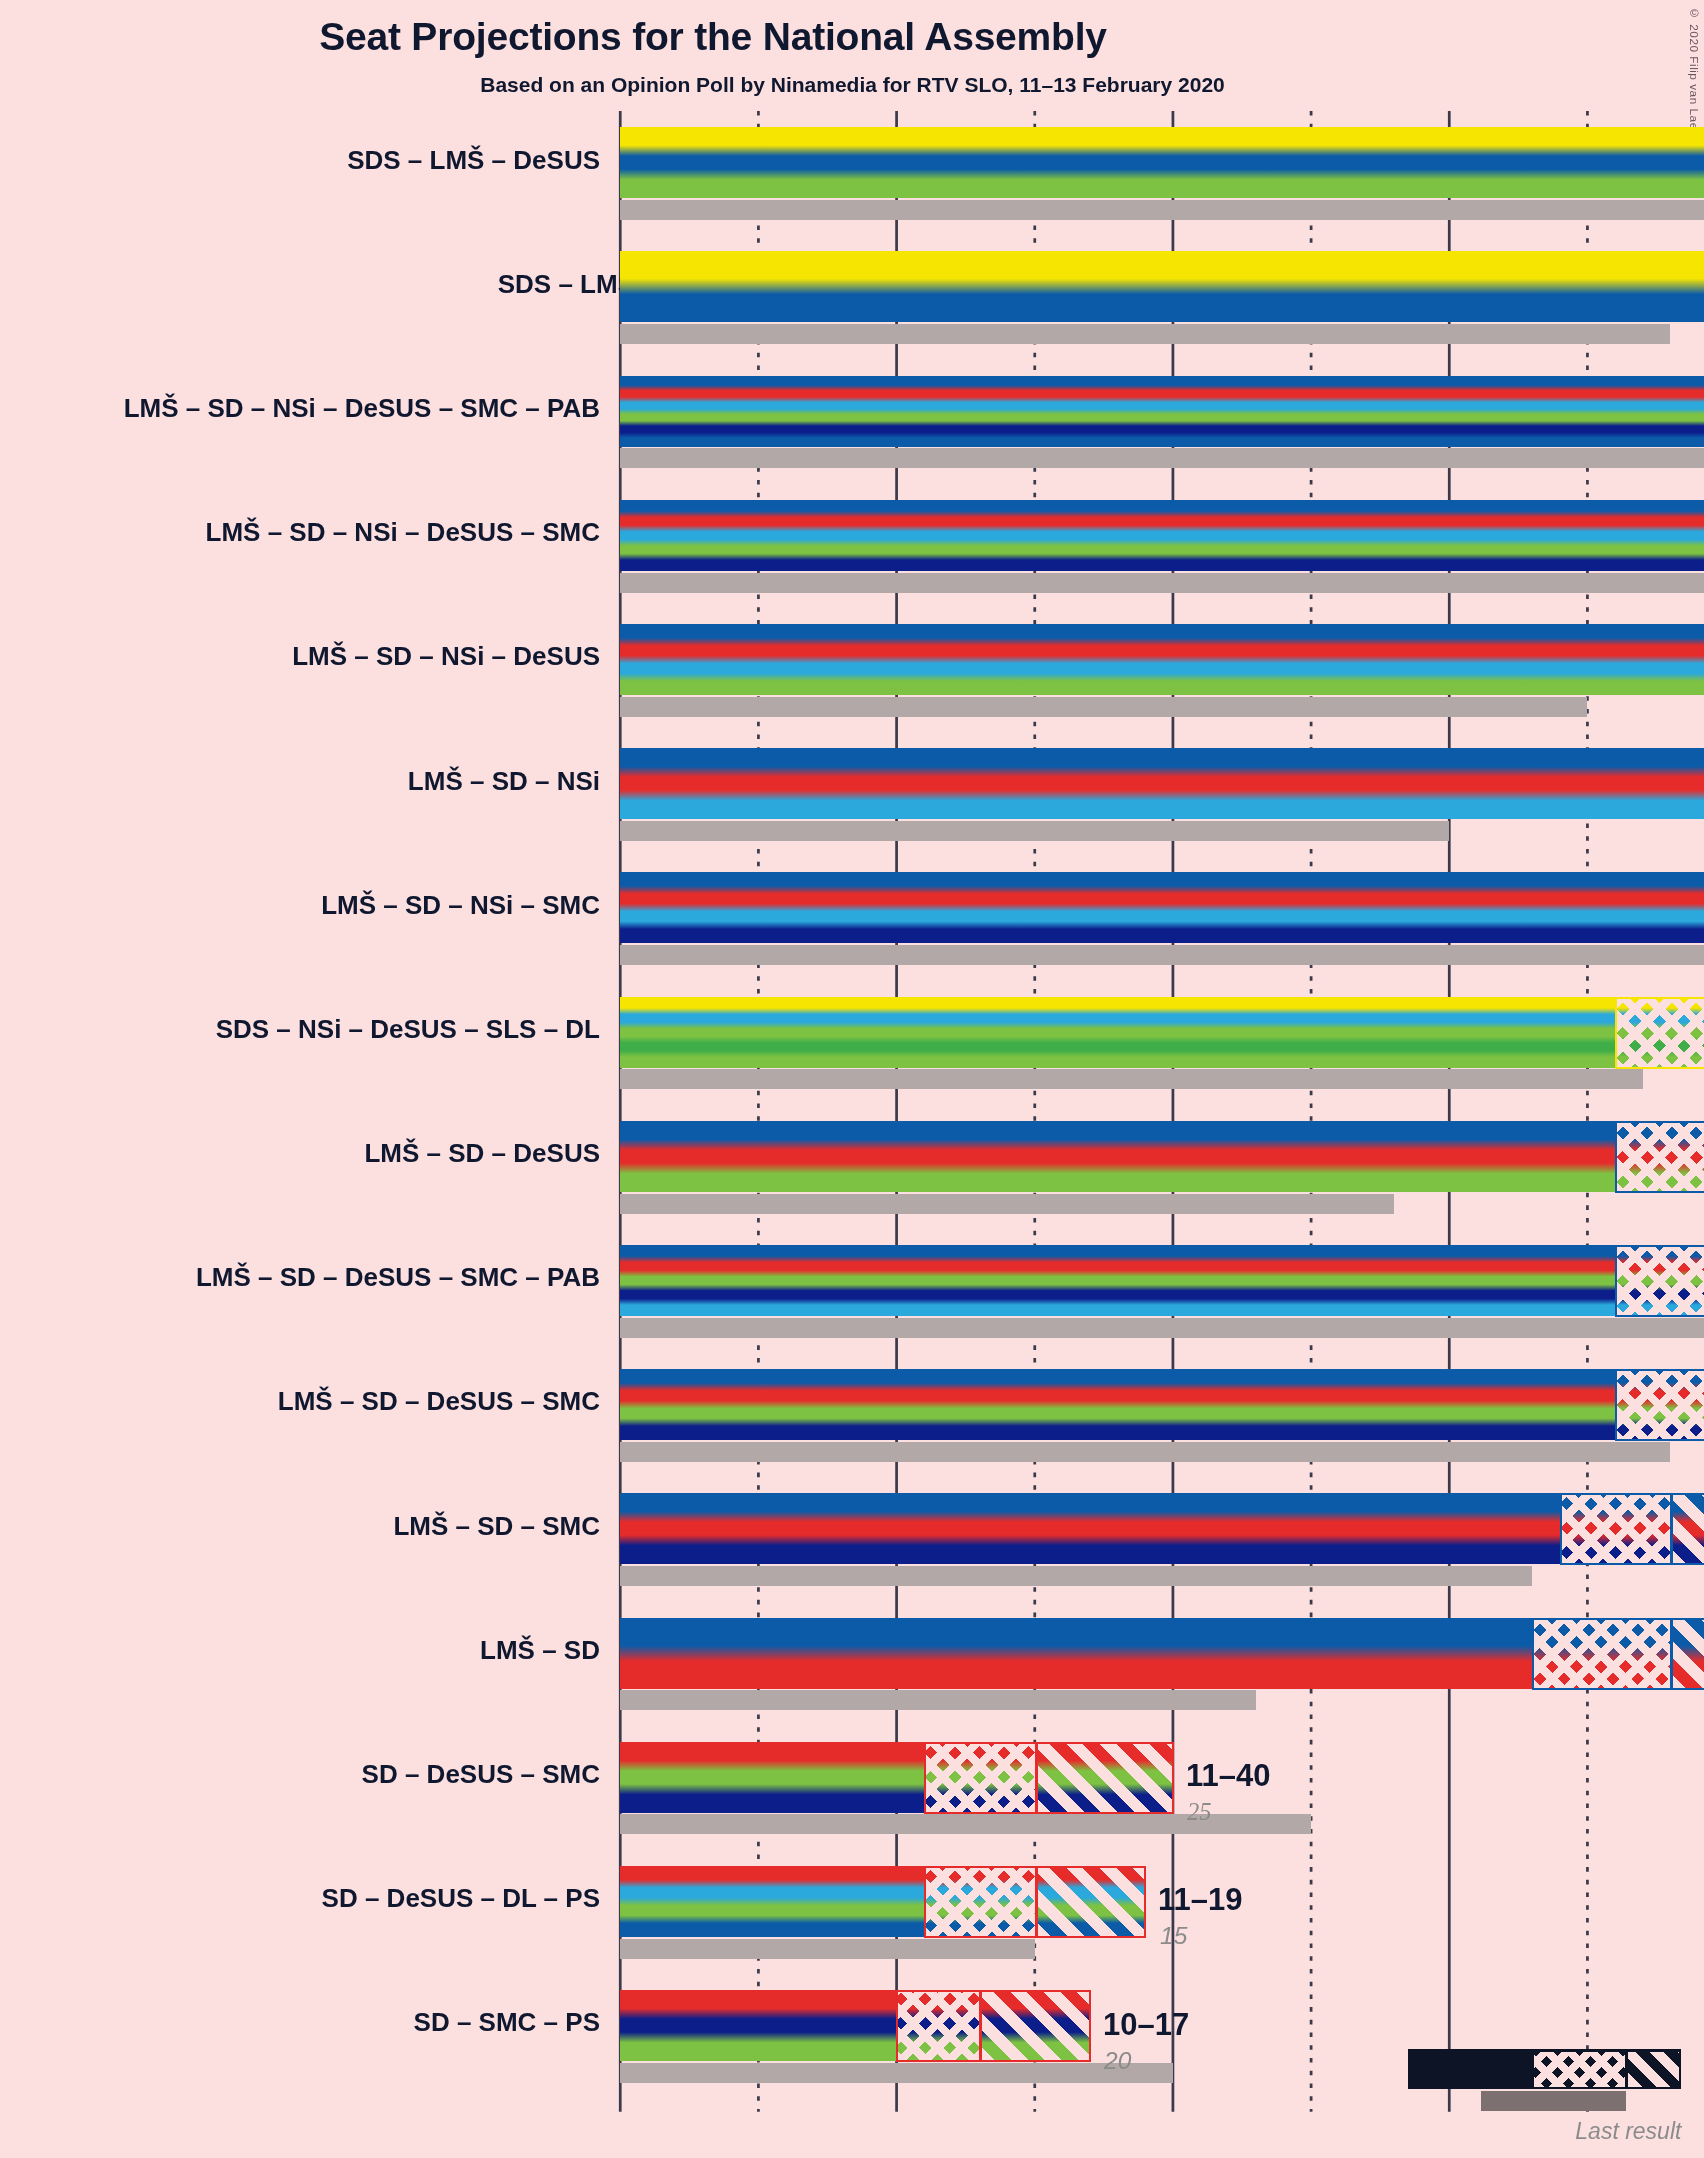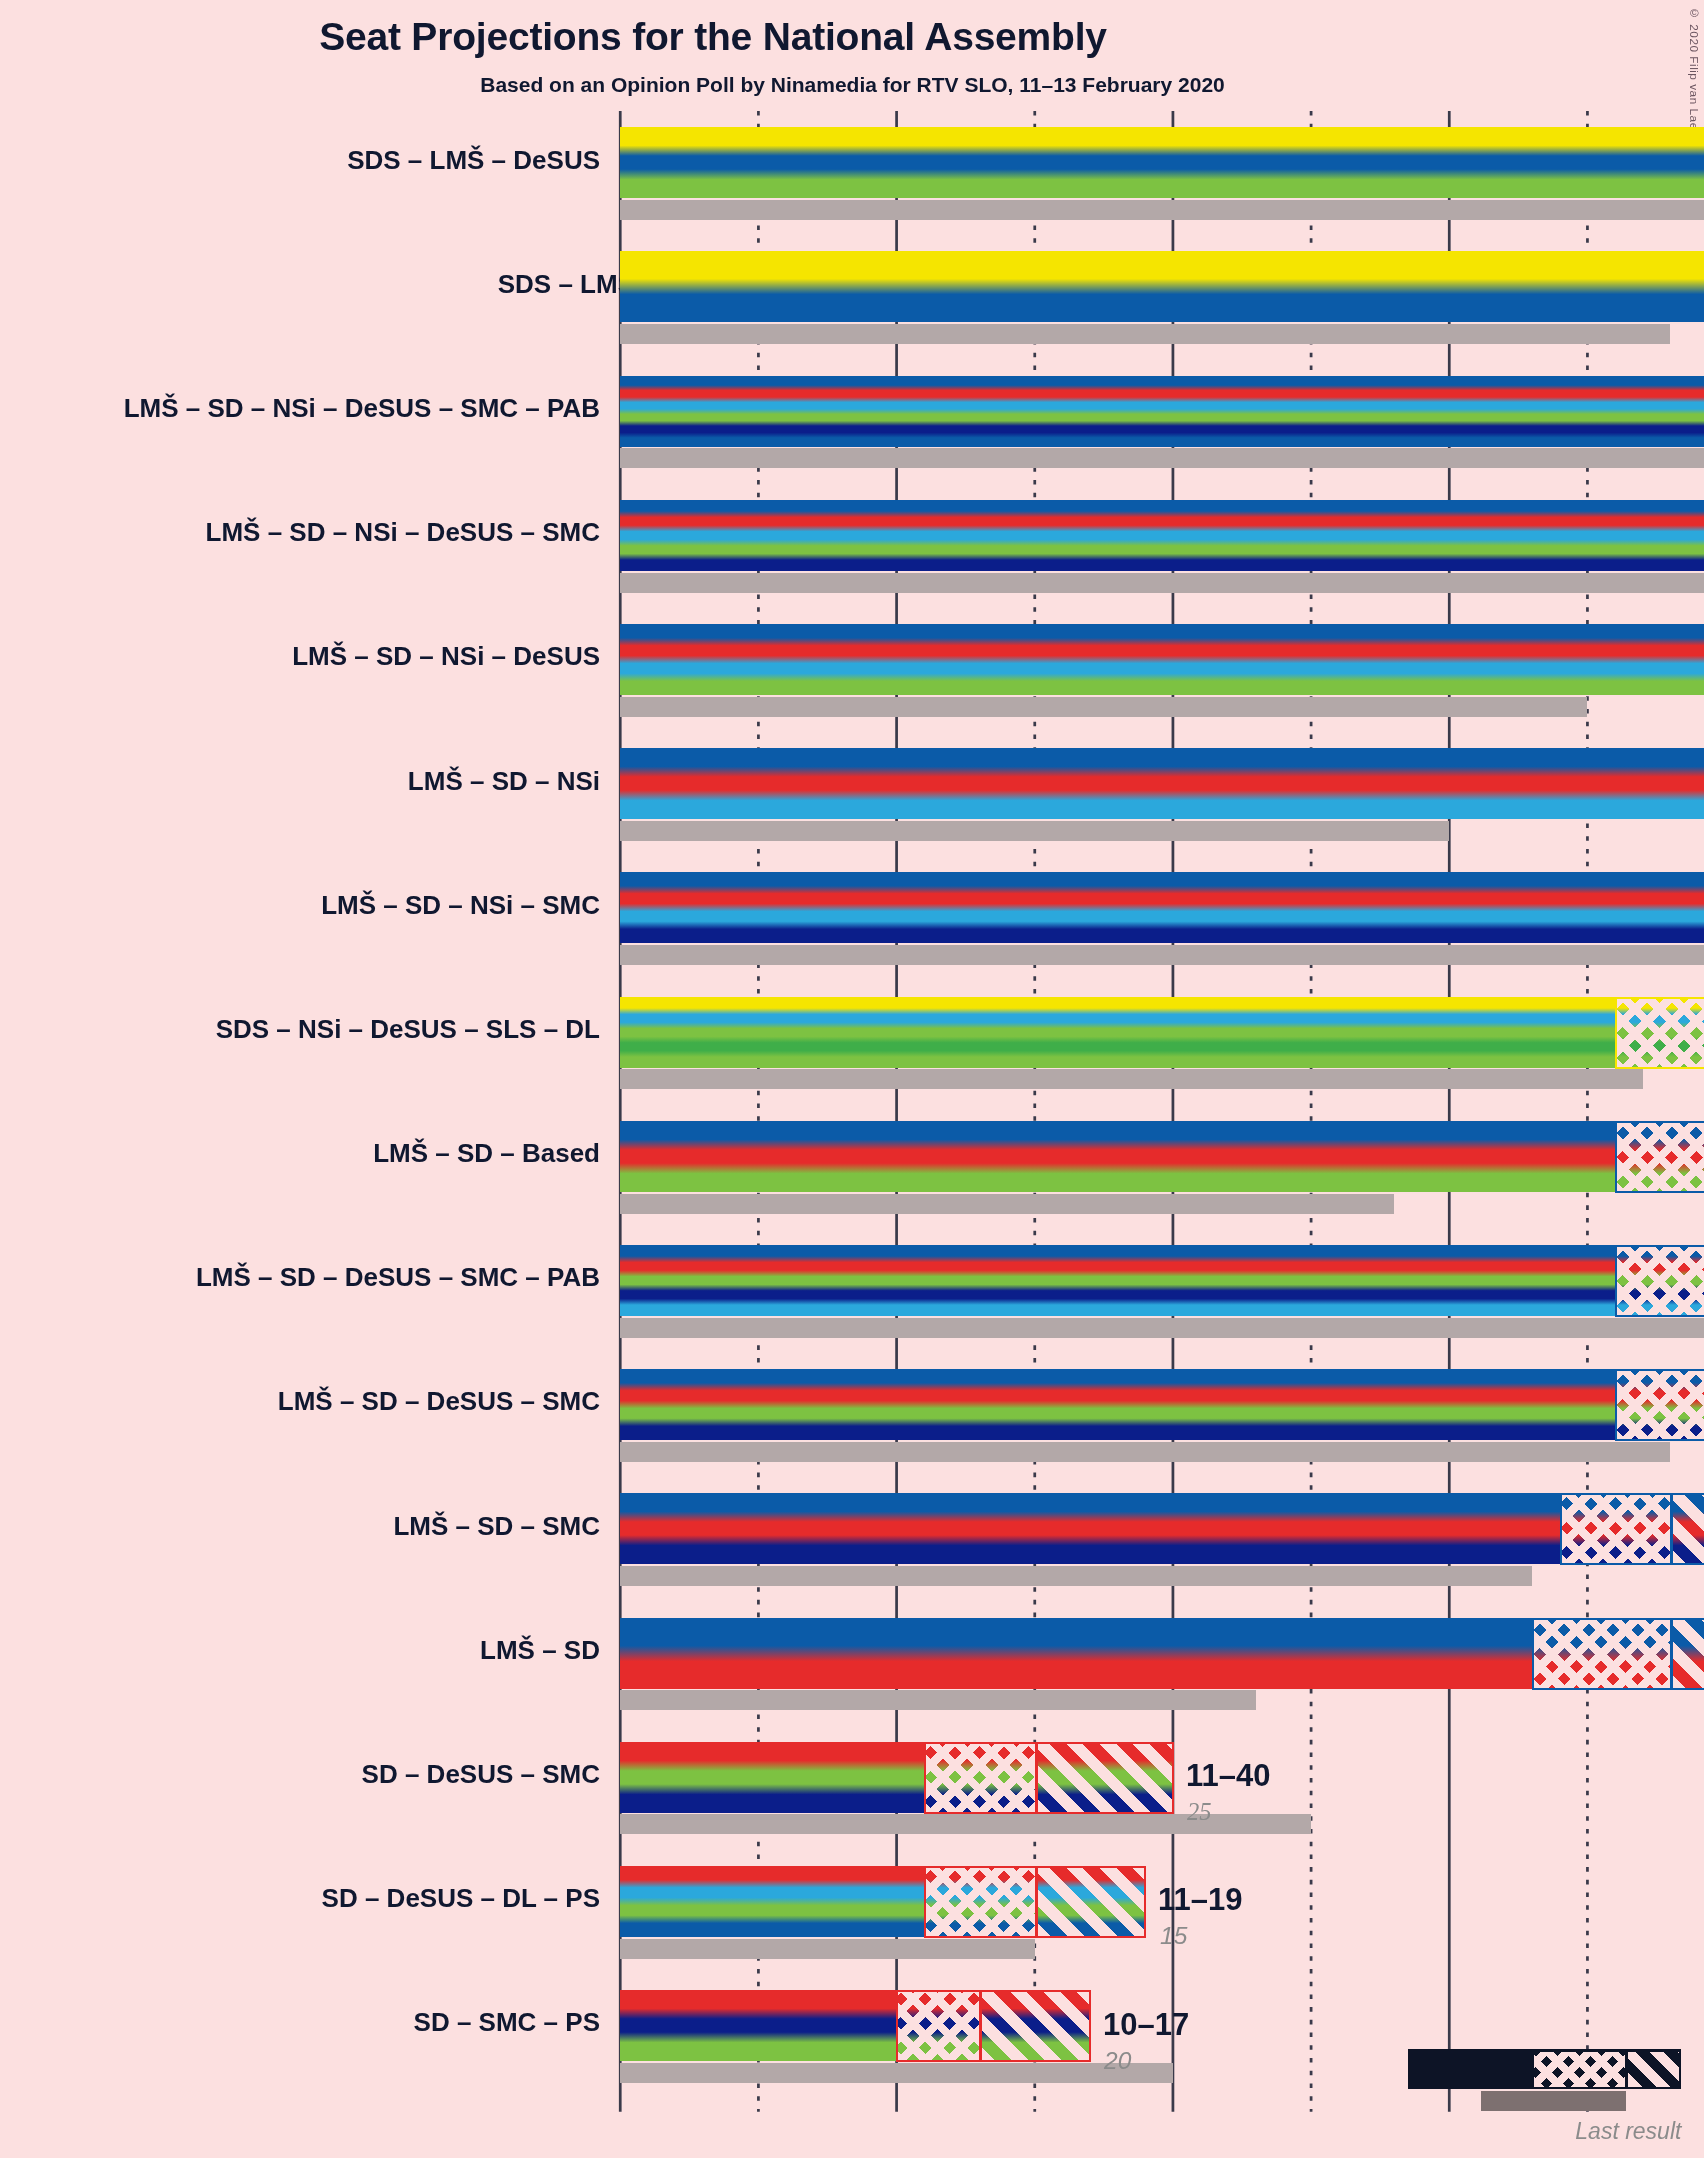--- a/index.html
+++ b/index.html
@@ -125,21 +125,21 @@
     <div class="row" style="top: 0px;">
       <div class="rowlabel" style="right: 1105px; top: 1014px;">SDS – NSi – DeSUS – SLS – DL</div>
       <div class="barbox" style="left: 620px; top: 997px; width: 1299px; height: 71px;">
         <div class="cibar" style="width: 1299px; background: linear-gradient(rgb(245, 229, 0) 4.4%, rgb(245, 229, 0) 15.6%, rgb(43, 168, 220) 24.4%, rgb(43, 168, 220) 35.6%, rgb(125, 194, 66) 44.4%, rgb(125, 194, 66) 55.6%, rgb(63, 174, 73) 64.4%, rgb(63, 174, 73) 75.6%, rgb(125, 194, 66) 84.4%, rgb(125, 194, 66) 95.6%);"></div>
         <div style="position: absolute; top: 0px; left: 995px; width: 138px; height: 71px; background-image: repeating-linear-gradient(45deg, rgb(252, 224, 224) 0px, rgb(252, 224, 224) 8.2px, transparent 8.2px, transparent 17.3px), repeating-linear-gradient(-45deg, rgb(252, 224, 224) 0px, rgb(252, 224, 224) 8.2px, transparent 8.2px, transparent 17.3px);"></div>
         <div style="position: absolute; left: 995px; top: 0px; width: 301px; height: 68px; border: 2.7px solid rgb(245, 229, 0); box-sizing: content-box;"></div>
       </div>
       <div class="lastresult" style="left: 620px; top: 1069px; width: 1023px; height: 20px;"></div>
     </div>
     <div class="row" style="top: 0px;">
-      <div class="rowlabel" style="right: 1105px; top: 1138px;">LMŠ – SD – Based</div>
+      <div class="rowlabel" style="right: 1105px; top: 1138px;">LMŠ – SD – DeSUS</div>
       <div class="barbox" style="left: 620px; top: 1121px; width: 1271px; height: 71px;">
         <div class="cibar" style="width: 1271px; background: linear-gradient(rgb(11, 91, 168) 7.33%, rgb(11, 91, 168) 26%, rgb(230, 43, 43) 40.67%, rgb(230, 43, 43) 59.33%, rgb(125, 194, 66) 74%, rgb(125, 194, 66) 92.67%);"></div>
         <div style="position: absolute; top: 0px; left: 995px; width: 138px; height: 71px; background-image: repeating-linear-gradient(45deg, rgb(252, 224, 224) 0px, rgb(252, 224, 224) 8.2px, transparent 8.2px, transparent 17.3px), repeating-linear-gradient(-45deg, rgb(252, 224, 224) 0px, rgb(252, 224, 224) 8.2px, transparent 8.2px, transparent 17.3px);"></div>
         <div style="position: absolute; left: 995px; top: 0px; width: 274px; height: 68px; border: 2.7px solid rgb(11, 91, 168); box-sizing: content-box;"></div>
       </div>
       <div class="lastresult" style="left: 620px; top: 1194px; width: 774px; height: 20px;"></div>
     </div>
     <div class="row" style="top: 0px;">
       <div class="rowlabel" style="right: 1105px; top: 1262px;">LMŠ – SD – DeSUS – SMC – PAB</div>
       <div class="barbox" style="left: 620px; top: 1245px; width: 1271px; height: 71px;">

